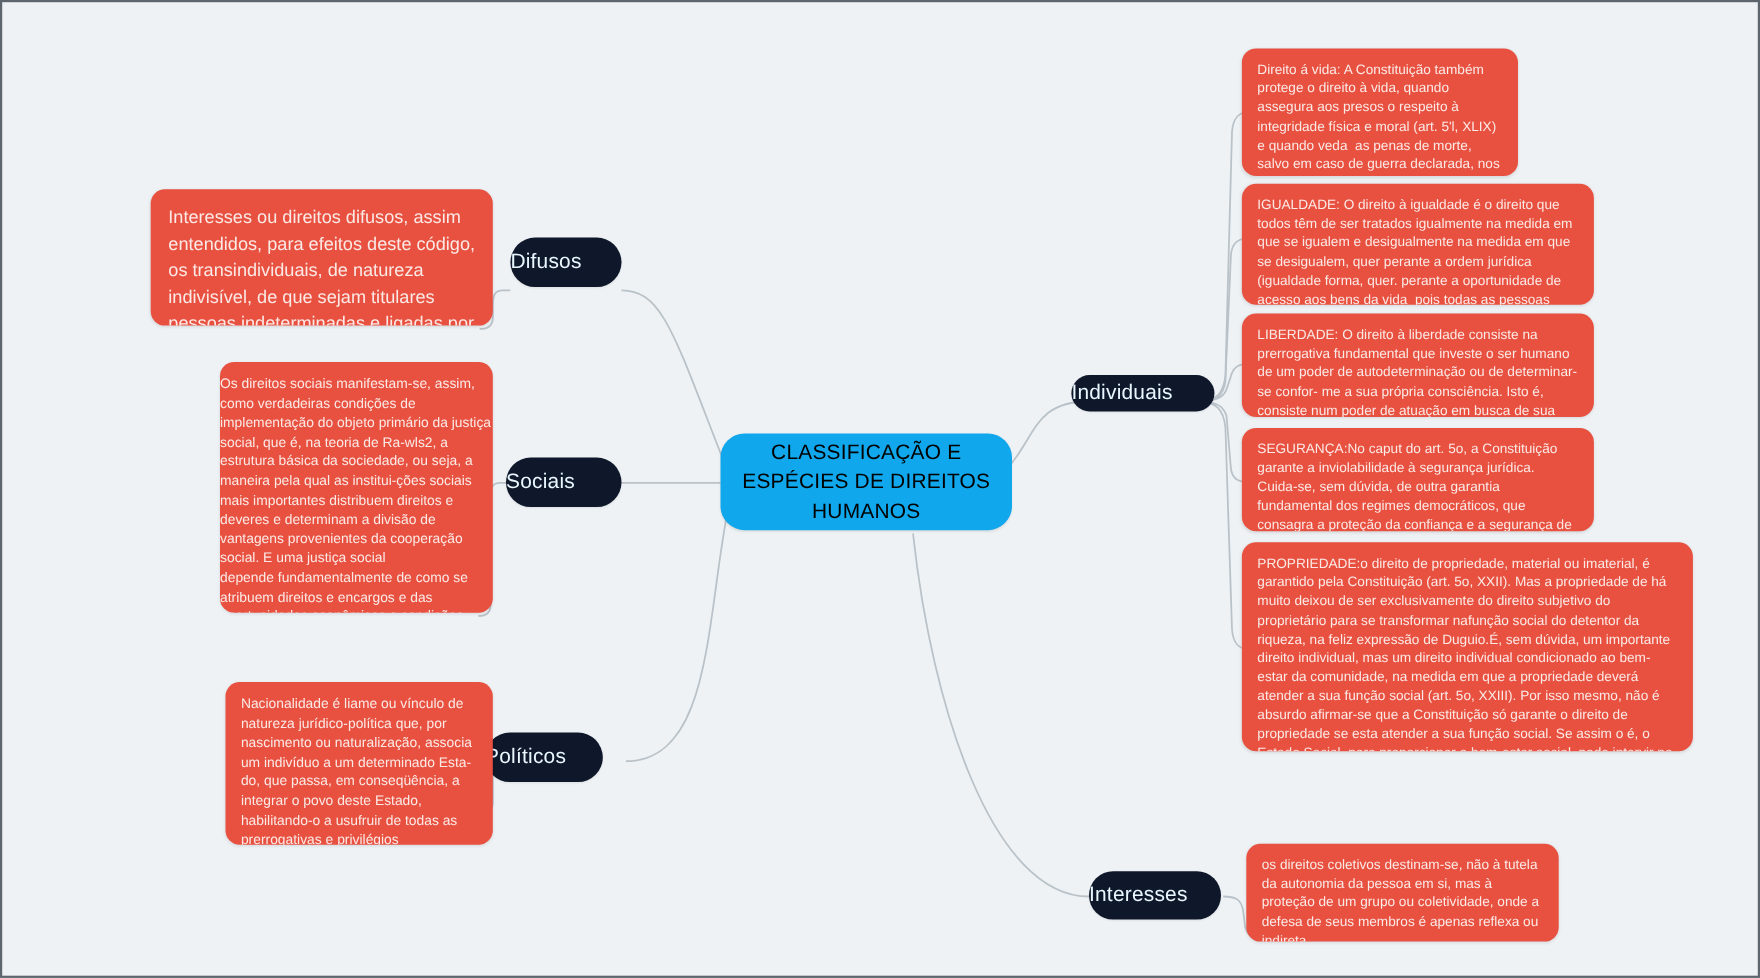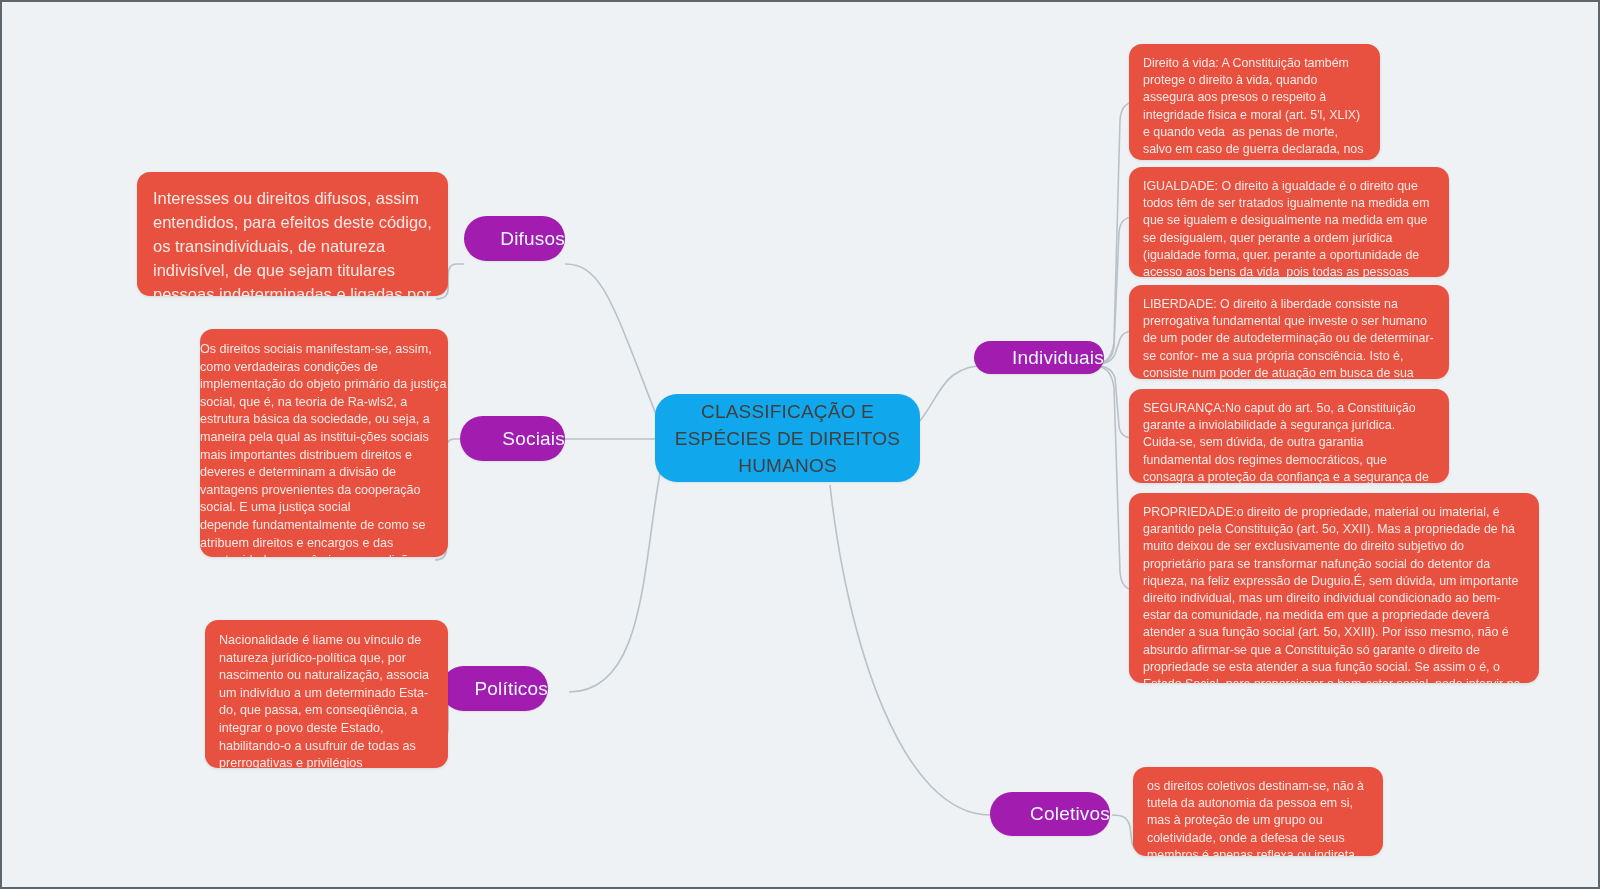--- a/index.html
+++ b/index.html
@@ -27,39 +27,39 @@
     height: 889px;
     pointer-events: none;
   }
   .node {
     position: absolute;
     box-sizing: border-box;
   }
   
   .root {
     background: #11a7ec;
-    color: #404040;
+    color: #000000;
     border-radius: 22px;
     display: flex;
     align-items: center;
     justify-content: center;
     text-align: center;
     font-size: 19px;
     line-height: 27px;
     letter-spacing: 0.2px;
     box-shadow: 0 1px 2px rgba(0,0,0,0.08);
   }
   
   .pill {
-    background: #a21caf;
+    background: #0f172a;
     color: #e9f8ff;
     border-radius: 26px;
     display: flex;
     align-items: center;
-    justify-content: flex-end;
+    justify-content: flex-start;
     font-size: 19px;
     letter-spacing: 0.2px;
     box-shadow: 0 1px 2px rgba(0,0,0,0.07);
   }
   
   .note {
     background: #e8503f;
     color: #fbe9e6;
     border-radius: 13px;
     box-shadow: 0 1px 3px rgba(0,0,0,0.10);
@@ -147,21 +147,21 @@
 
   <div class="node pill" style="left:439px; top:664px; width:107px; height:45px;">
     <span>Políticos</span>
   </div>
 
   <div class="node pill" style="left:972px; top:339px; width:130px; height:33px;">
     <span>Individuais</span>
   </div>
 
   <div class="node pill" style="left:988px; top:790px; width:120px; height:44px;">
-    <span>Coletivos</span>
+    <span>Interesses</span>
   </div>
 
   <div class="node note n-difusos" style="left:135px; top:170px; width:311px; height:124px;">
     <span class="txt">Interesses ou direitos difusos, assim entendidos, para efeitos deste código, os transindividuais, de natureza indivisível, de que sejam titulares pessoas indeterminadas e ligadas por circunstâncias de fato;</span>
   </div>
 
   <div class="node note n-sociais" style="left:198px; top:327px; width:248px; height:228px;">
     <span class="txt">Os direitos sociais manifestam-se, assim, como verdadeiras condições de implementação do objeto primário da justiça social, que é, na teoria de Ra-wls2, a estrutura básica da sociedade, ou seja, a maneira pela qual as institui-ções sociais mais importantes distribuem direitos e deveres e determinam a divisão de vantagens provenientes da cooperação social. E uma justiça social
 depende fundamentalmente de como se atribuem direitos e encargos e das oportunidades econômicas e condições sociais que existem nos vários se-tores da sociedade.</span>
   </div>
@@ -183,17 +183,17 @@
   </div>
 
   <div class="node note n-seguranca" style="left:1127px; top:387px; width:320px; height:94px;">
     <span class="txt">SEGURANÇA:No caput do art. 5o, a Constituição garante a inviolabilidade à segurança jurídica. Cuida-se, sem dúvida, de outra garantia fundamental dos regimes democráticos, que consagra a proteção da confiança e a segurança de estabilidade das relações jurídicas constituídas.</span>
   </div>
 
   <div class="node note n-propriedade" style="left:1127px; top:491px; width:410px; height:190px;">
     <span class="txt">PROPRIEDADE:o direito de propriedade, material ou imaterial, é garantido pela Constituição (art. 5o, XXII). Mas a propriedade de há muito deixou de ser exclusivamente do direito subjetivo do proprietário para se transformar nafunção social do detentor da riqueza, na feliz expressão de Duguio.É, sem dúvida, um importante direito individual, mas um direito individual condicionado ao bem-estar da comunidade, na medida em que a propriedade deverá atender a sua função social (art. 5o, XXIII). Por isso mesmo, não é absurdo afirmar-se que a Constituição só garante o direito de propriedade se esta atender a sua função social. Se assim o é, o Estado Social, para proporcionar o bem-estar social, pode intervir na propriedade privada, se esta, evidentemente, estiver sendo utilizada contra o bem comum da coletividade.</span>
   </div>
 
-  <div class="node note n-coletivos" style="left:1131px; top:765px; width:250px; height:89px;">
+  <div class="node note n-coletivos" style="left:1131px; top:765px; width:284px; height:89px;">
     <span class="txt">os direitos coletivos destinam-se, não à tutela da autonomia da pessoa em si, mas à proteção de um grupo ou coletividade, onde a defesa de seus membros é apenas reflexa ou indireta.</span>
   </div>
 
 </div>
 
 </body></html>

